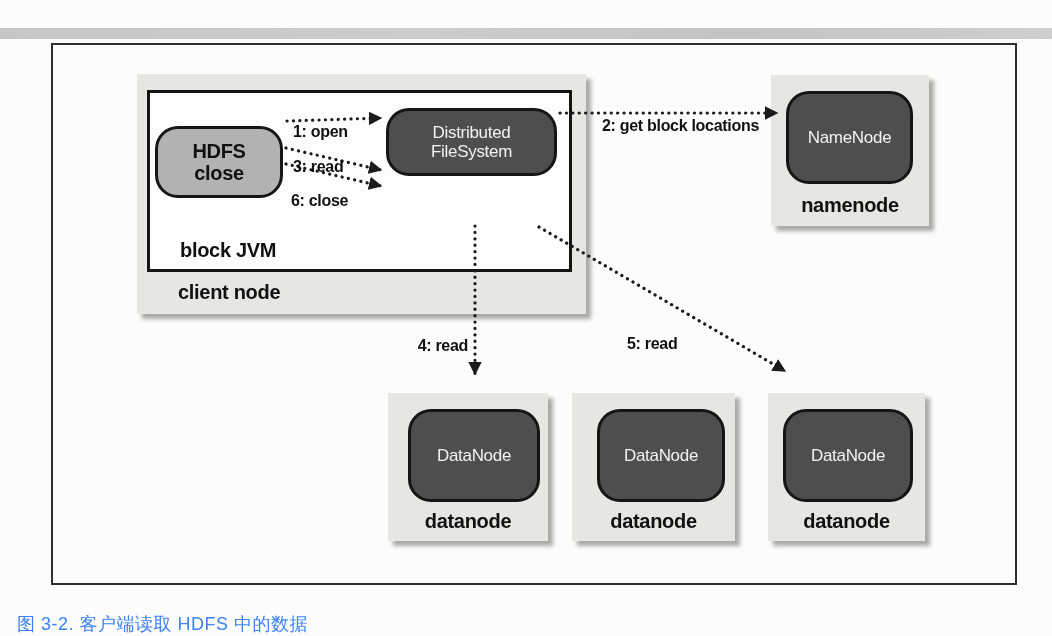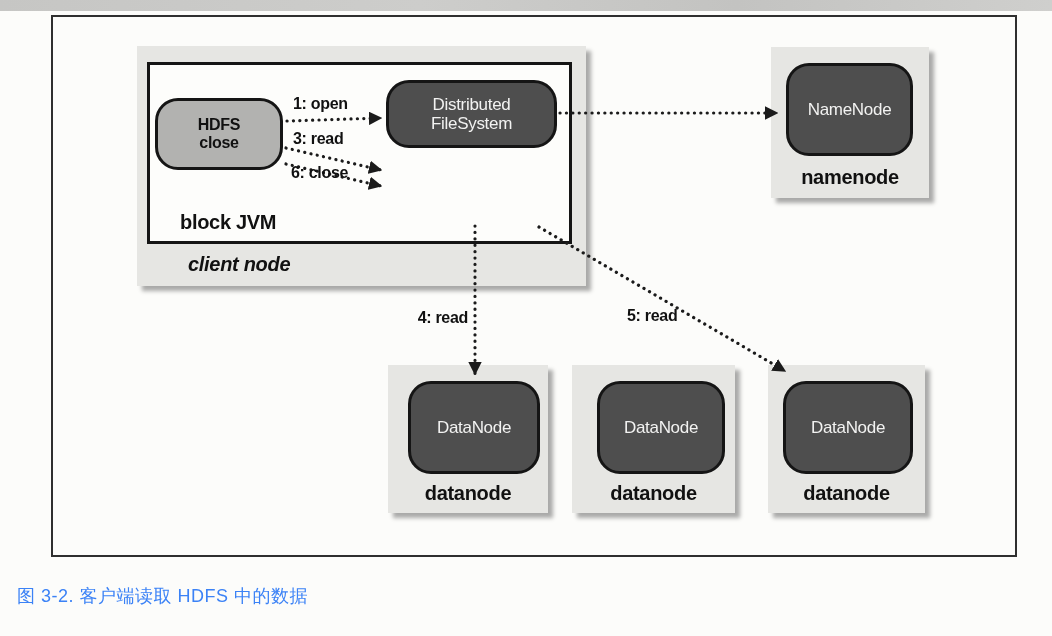--- a/index.html
+++ b/index.html
@@ -5,21 +5,21 @@
   html, body { margin: 0; padding: 0; background: #ffffff; }
   .stage {
     position: relative;
     width: 1052px;
     height: 636px;
     background: #fcfcfa;
     font-family: "Liberation Sans", sans-serif;
     color: #151515;
     overflow: hidden;
   }
-  .abs { position: absolute; }
+  .abs { position: absolute; margin-top: 28px; }
 
   .top-band {
     left: 0; top: 0; width: 1052px; height: 11px;
     background: linear-gradient(90deg, #c6c6c4 0%, #cdcdcb 40%, #c3c3c1 70%, #cfcfcd 100%);
   }
 
   .frame {
     left: 51px; top: 15px; width: 962px; height: 538px;
     border: 2px solid #2f2f2f;
     background: transparent;
@@ -41,35 +41,35 @@
   .box {
     display: flex; flex-direction: column;
     align-items: center; justify-content: center;
     text-align: center; line-height: 1.12;
     letter-spacing: -0.3px;
     border-radius: 23px;
   }
   .box-mid {
     background: #b2b2b0;
     border: 3px solid #151515;
-    font-weight: bold; font-size: 16px; color: #111;
+    font-weight: bold; font-size: 20px; color: #111;
   }
   .box-dark {
     background: #4e4e4e;
     border: 3px solid #151515;
     color: #f2f2f1; font-size: 17px;
   }
 
   .hdfs-client { left: 155px; top: 98px; width: 122px; height: 66px; }
   .dfs-box     { left: 386px; top: 80px;  width: 165px; height: 62px; }
   .fsdata-box  { left: 386px; top: 155px; width: 165px; height: 62px; }
 
   .bold-label { font-weight: bold; font-size: 20px; letter-spacing: -0.3px; color: #111; }
   .jvm-label  { left: 180px; top: 211px; }
-  .cnode-label{ left: 188px; top: 253px; font-style: italic; }
+  .cnode-label{ left: 178px; top: 253px; }
 
   .nn-container { left: 771px; top: 47px; width: 158px; height: 151px; }
   .nn-box { left: 786px; top: 63px; width: 121px; height: 87px; }
   .nn-label { left: 771px; top: 166px; width: 158px; text-align: center; }
 
   .dn-container { top: 365px; height: 148px; }
   .dn1 { left: 388px; width: 160px; }
   .dn2 { left: 572px; width: 163px; }
   .dn3 { left: 768px; width: 157px; }
   .dn-box { top: 381px; height: 87px; }
@@ -166,20 +166,21 @@
     </defs>
     <path class="dotline" d="M287,121 L381,118" marker-end="url(#ah)"></path>
     <path class="dotline" d="M560,113 L777,113" marker-end="url(#ah)"></path>
     <path class="dotline" d="M286,148 L381,170" marker-end="url(#ah)"></path>
     <path class="dotline" d="M286,164 L381,186" marker-end="url(#ah)"></path>
     <path class="dotline" d="M475,226 L475,374" marker-end="url(#ah)"></path>
     <path class="dotline" d="M539,227 L785,371" marker-end="url(#ah)"></path>
   </svg>
 
   <div class="abs arrow-label al-open">1: open</div>
+  <div class="abs arrow-label al-gbl">2: get block locations</div>
   <div class="abs arrow-label al-read3">3: read</div>
   <div class="abs arrow-label al-close">6: close</div>
   <div class="abs arrow-label al-read4">4: read</div>
   <div class="abs arrow-label al-read5">5: read</div>
 
   <div class="abs caption">图 3-2. 客户端读取 HDFS 中的数据</div>
 
 </div>
 
 </body></html>

